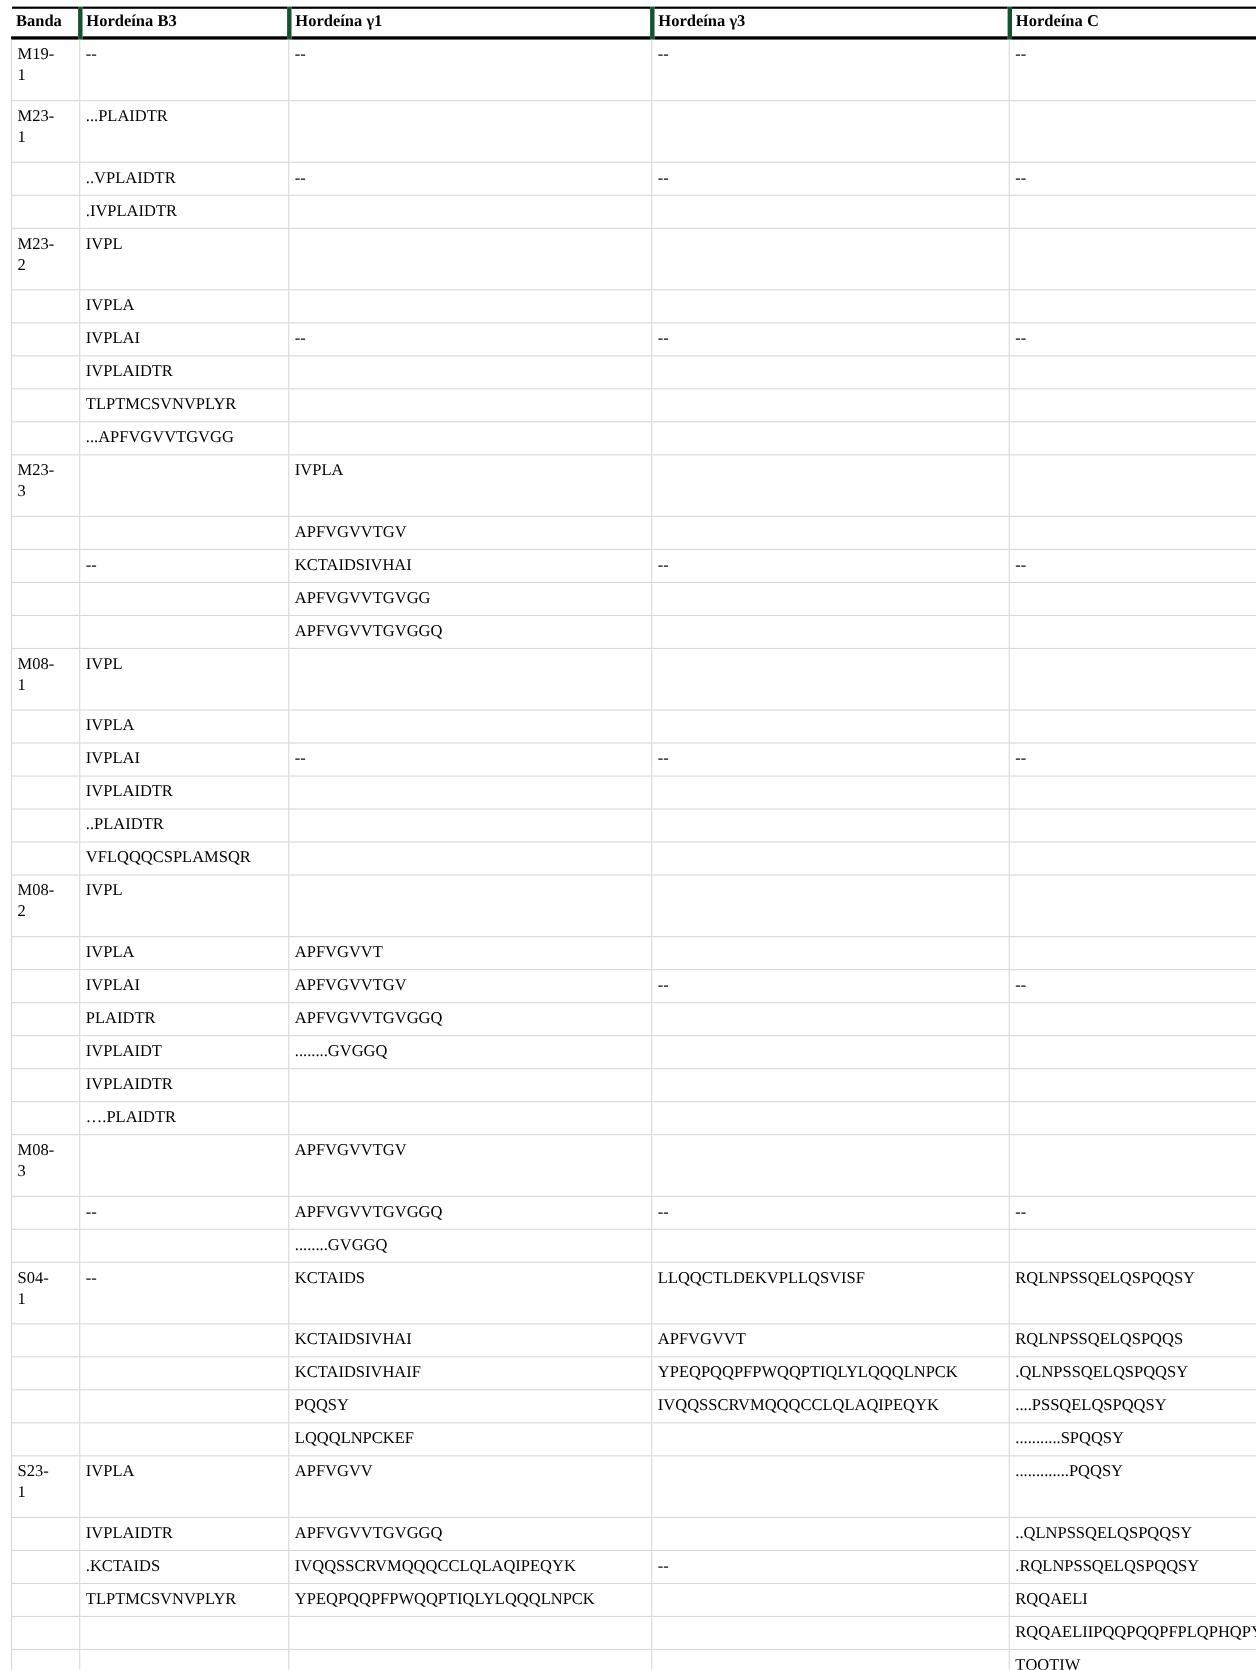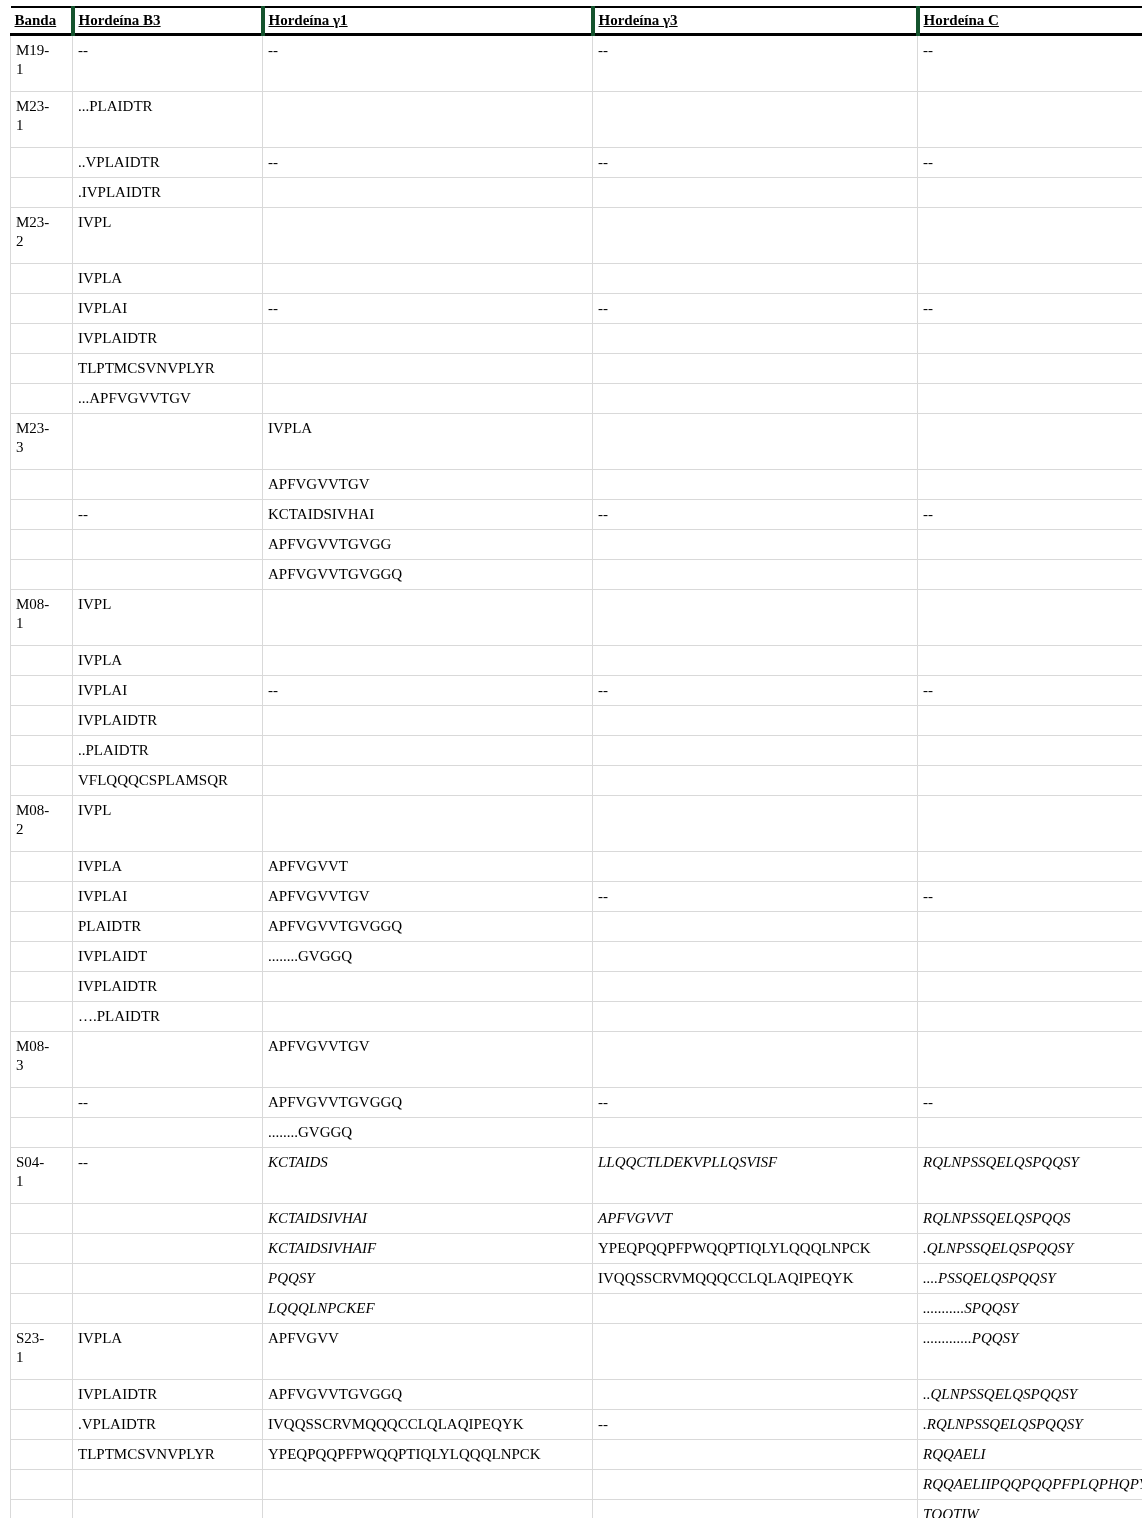--- a/index.html
+++ b/index.html
@@ -24,39 +24,38 @@
   }
   th {
     font-size: 15px;
     font-weight: bold;
     text-align: left;
     vertical-align: top;
     padding: 4px 4px 4px 4px;
     border-bottom: 3px solid #000000;
     white-space: nowrap;
     overflow: hidden;
-    text-decoration: underline;
   }
   th + th { border-left: 4px solid #14532d; }
   .col-banda { width: 52px; }
   .col-b3   { width: 178px; }
   .col-g1   { width: 318px; }
   .col-g3   { width: 313px; }
   .col-c    { width: 262px; }
   td {
     font-size: 15px;
     line-height: 19px;
     vertical-align: top;
     padding: 5px 4px 5px 5px;
     border: 1px solid #d9d9d9;
     overflow: hidden;
   }
   tr.band-row td { padding-bottom: 12px; }
   td.cell-banda { white-space: pre-line; }
-  td.it { font-style: italic; }
+  td.it { }
 </style>
 </head>
 <body>
 
 <div class="page">
   <table class="tbl">
     <thead>
       <tr>
         <th class="col-banda">Banda</th>
         <th class="col-b3">Hordeína B3</th>
@@ -127,21 +126,21 @@
         </tr>
         <tr>
           <td class="cell-banda"></td>
           <td class="cell-b3">TLPTMCSVNVPLYR</td>
           <td class="cell-g1"></td>
           <td class="cell-g3"></td>
           <td class="cell-c"></td>
         </tr>
         <tr>
           <td class="cell-banda"></td>
-          <td class="cell-b3">...APFVGVVTGV</td>
+          <td class="cell-b3">...APFVGVVTGVGG</td>
           <td class="cell-g1"></td>
           <td class="cell-g3"></td>
           <td class="cell-c"></td>
         </tr>
         <tr class="band-row">
           <td class="cell-banda">M23-
 3</td>
           <td class="cell-b3"></td>
           <td class="cell-g1">IVPLA</td>
           <td class="cell-g3"></td>
@@ -336,21 +335,21 @@
         </tr>
         <tr>
           <td class="cell-banda"></td>
           <td class="cell-b3">IVPLAIDTR</td>
           <td class="cell-g1">APFVGVVTGVGGQ</td>
           <td class="cell-g3"></td>
           <td class="cell-c it">..QLNPSSQELQSPQQSY</td>
         </tr>
         <tr>
           <td class="cell-banda"></td>
-          <td class="cell-b3">.VPLAIDTR</td>
+          <td class="cell-b3">.KCTAIDS</td>
           <td class="cell-g1">IVQQSSCRVMQQQCCLQLAQIPEQYK</td>
           <td class="cell-g3">--</td>
           <td class="cell-c it">.RQLNPSSQELQSPQQSY</td>
         </tr>
         <tr>
           <td class="cell-banda"></td>
           <td class="cell-b3">TLPTMCSVNVPLYR</td>
           <td class="cell-g1">YPEQPQQPFPWQQPTIQLYLQQQLNPCK</td>
           <td class="cell-g3"></td>
           <td class="cell-c it">RQQAELI</td>

